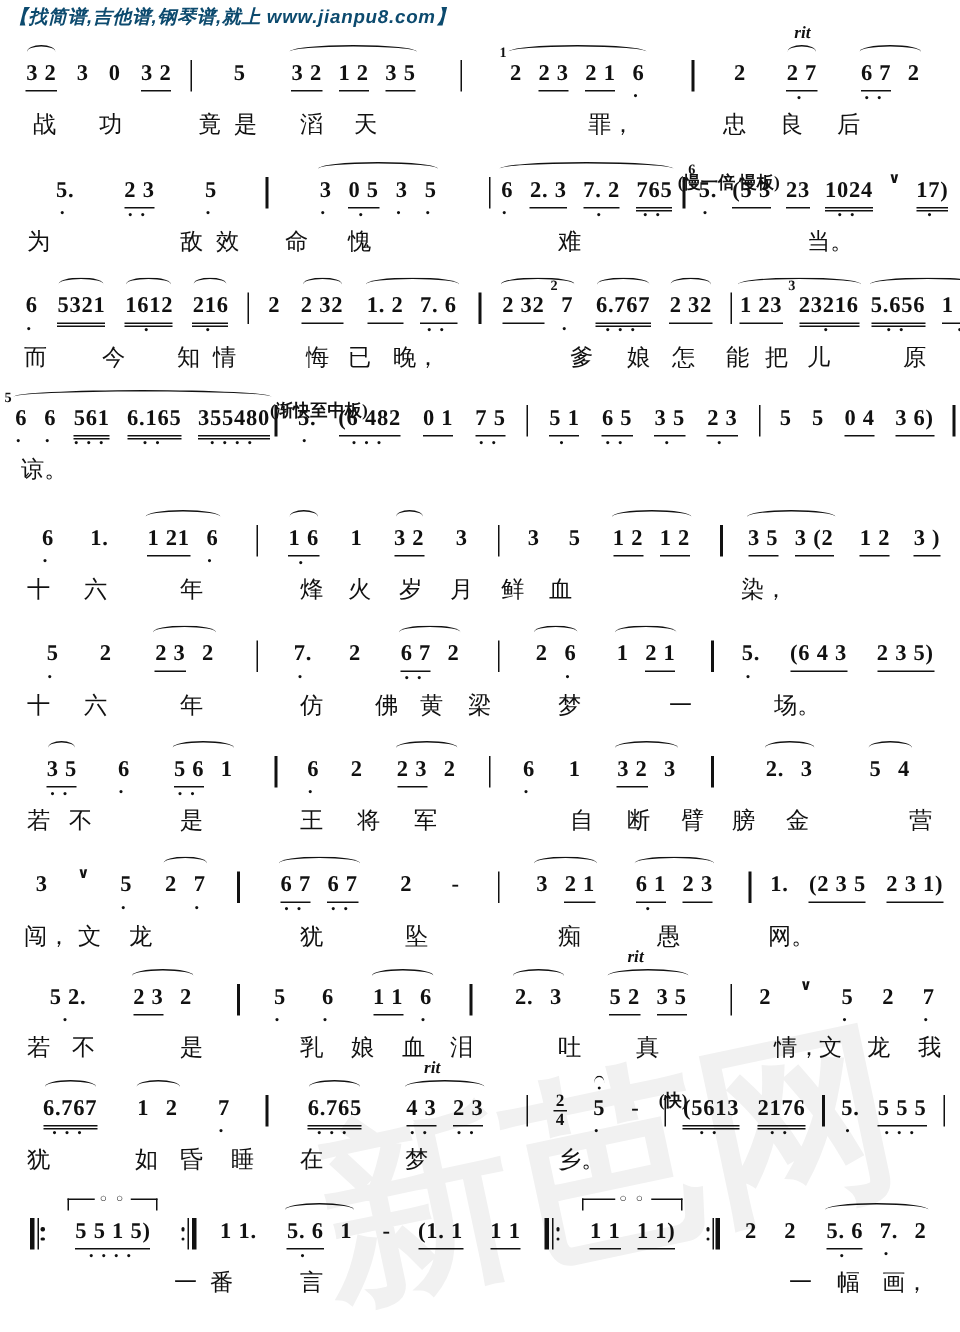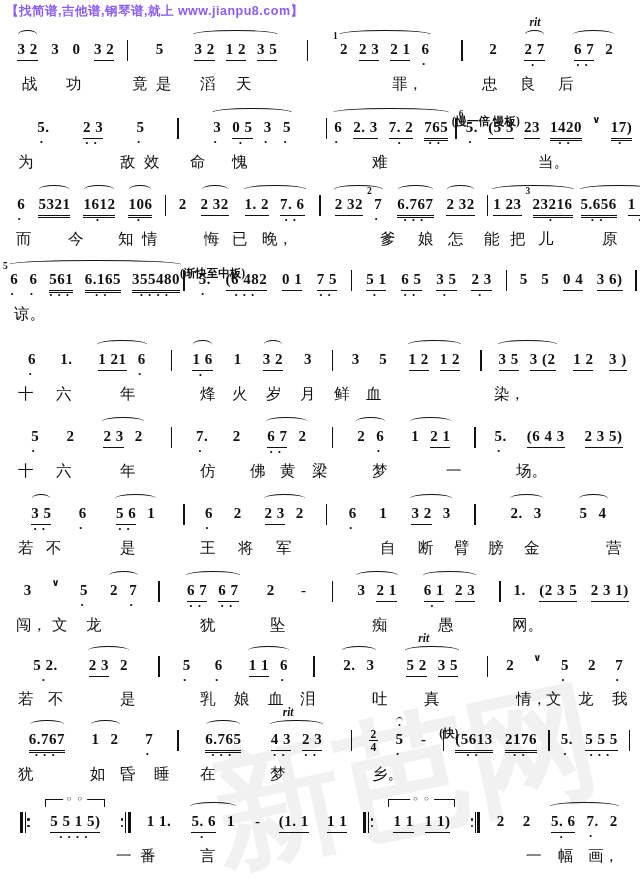--- a/index.html
+++ b/index.html
@@ -43,21 +43,21 @@
   .rbr{position:absolute;top:-12px;left:-3px;right:-3px;height:7px;border:1.1px solid #111;border-bottom:none;}
   .rtx{position:absolute;top:-17px;left:50%;transform:translateX(-50%);font-size:8px;letter-spacing:2px;
        background:#fff;padding:0 3px;line-height:10px;}
   .lyrics{position:relative;height:24px;margin-top:6px;}
   .lyr{position:absolute;top:0;font-size:15.5px;line-height:20px;white-space:nowrap;}
 </style>
 </head>
 <body>
 
 <div class="page">
-  <div class="header" style="color: #8b5cf6;">【找简谱,吉他谱,钢琴谱,就上 www.jianpu8.com】</div>
+  <div class="header" style="color: #0c4a6e; font-style: italic;">【找简谱,吉他谱,钢琴谱,就上 www.jianpu8.com】</div>
   <div id="score">
       <div class="system" style="top: 22px;">
         <div class="notes">
           <div class="measure" style="width: 19%;">
             <span class="tk">
               <span class="arc"></span>
               <span class="bd">
                 <span class="txt u1">3 2</span>
               </span>
             </span>
@@ -281,21 +281,21 @@
                 <span class="txt u1">(5 3</span>
               </span>
             </span>
             <span class="tk">
               <span class="bd">
                 <span class="txt u1">23</span>
               </span>
             </span>
             <span class="tk">
               <span class="bd">
-                <span class="txt u2">1420</span>
+                <span class="txt u2">1024</span>
                 <span class="dots">··</span>
               </span>
             </span>
             <span class="tk br">
               <span class="bd">
                 <span class="txt">∨</span>
               </span>
             </span>
             <span class="tk">
               <span class="bd">
@@ -333,21 +333,21 @@
             <span class="tk">
               <span class="arc"></span>
               <span class="bd">
                 <span class="txt u2">1612</span>
                 <span class="dots">·</span>
               </span>
             </span>
             <span class="tk">
               <span class="arc"></span>
               <span class="bd">
-                <span class="txt u2">106</span>
+                <span class="txt u2">216</span>
                 <span class="dots">·</span>
               </span>
             </span>
           </div>
           <div class="bar"></div>
           <div class="measure" style="width: 24%;">
             <span class="tk">
               <span class="bd">
                 <span class="txt">2</span>
               </span>

